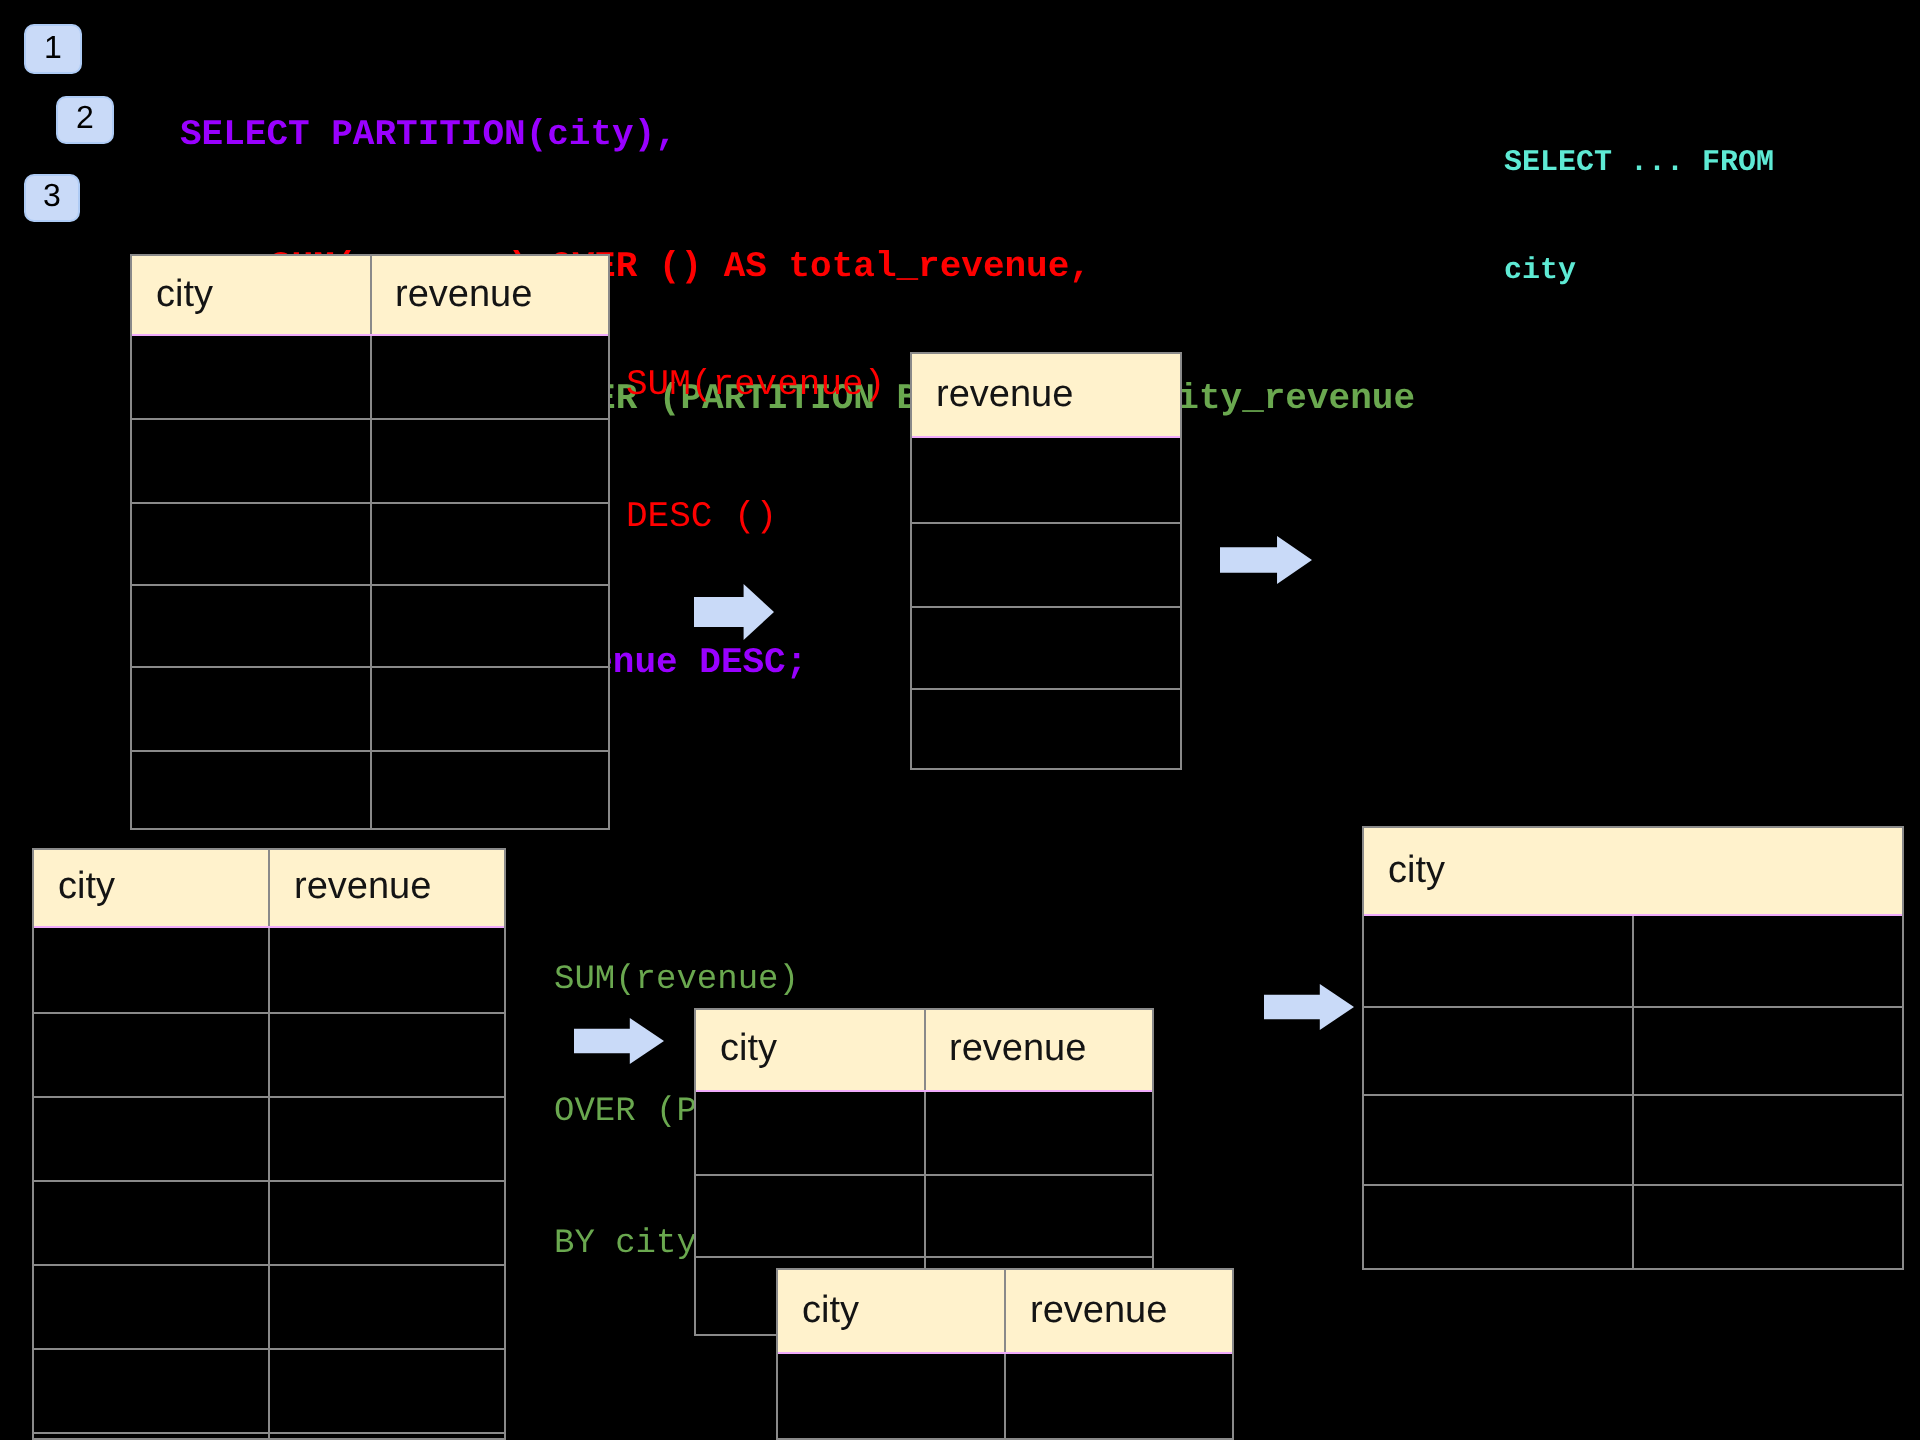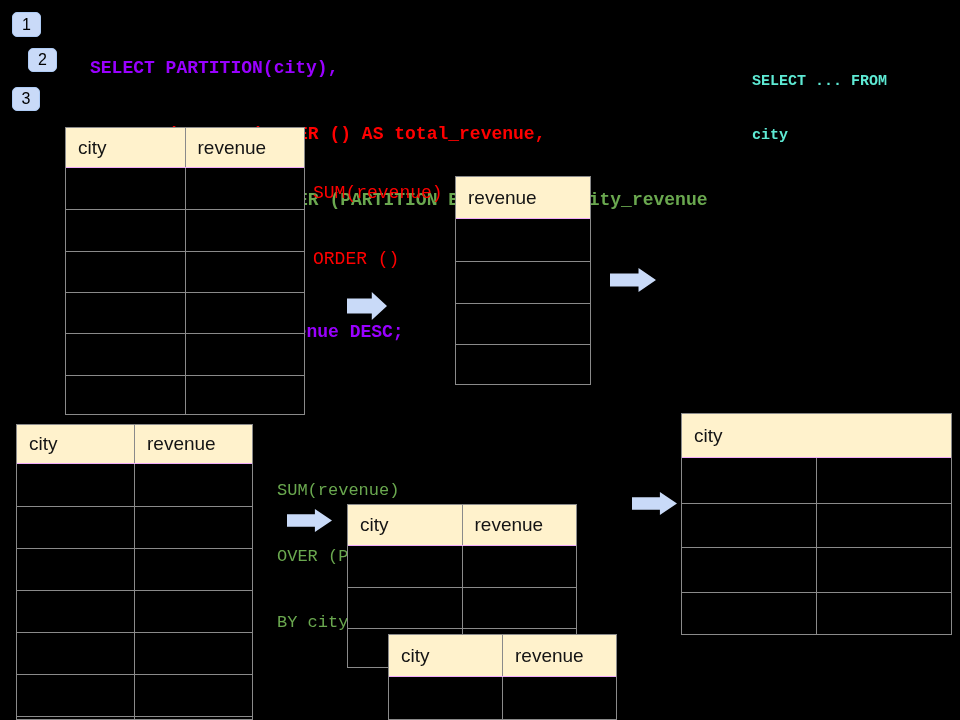--- a/index.html
+++ b/index.html
@@ -61,21 +61,21 @@
     <div class="code-line c-purple ind2">ORDER by city_revenue DESC;</div>
   </div>
 
   <div class="note">
     <div>SELECT ... FROM</div>
     <div>city</div>
   </div>
 
   <div class="ann ann-red">
     <div>SUM(revenue)</div>
-    <div>ORDER ()</div>
+    <div>DESC ()</div>
   </div>
 
   <div class="ann ann-green">
     <div>SUM(revenue)</div>
     <div>OVER (PARTITION</div>
     <div>BY city)</div>
   </div>
 
   <div class="tbl" style="left:65px;top:127px;width:240px;height:288px">
     <div class="thead" style="height:40px">

